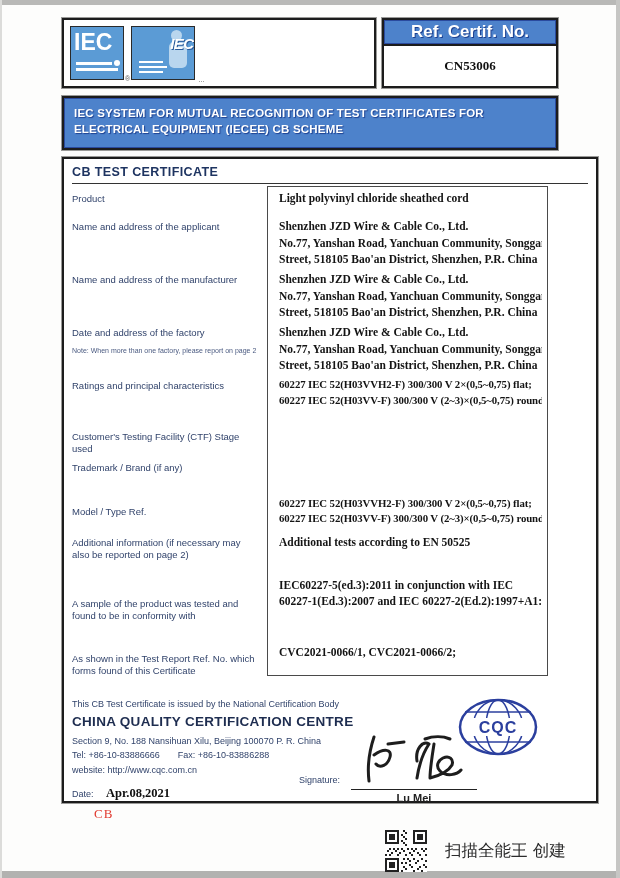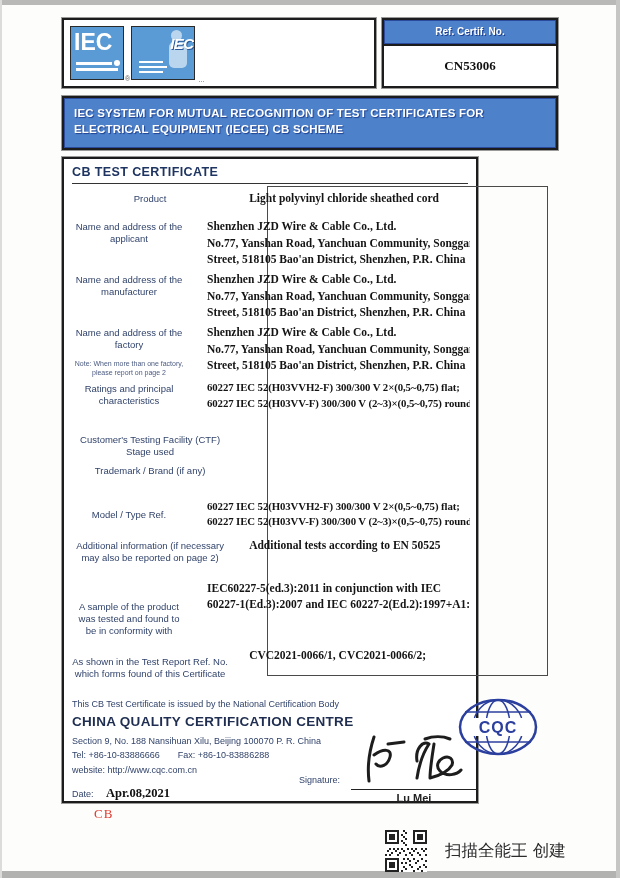--- a/index.html
+++ b/index.html
@@ -32,37 +32,37 @@
   .fig-body{position:absolute;top:15px;right:7px;width:18px;height:26px;border-radius:5px;background:#b9d6ee;z-index:1;}
   .iecee-bar{position:absolute;left:7px;height:2.5px;background:#fff;z-index:2;}
   .iecee-bar.b1{bottom:16px;width:24px;}
   .iecee-bar.b2{bottom:11px;width:28px;}
   .iecee-bar.b3{bottom:6px;width:24px;}
   .dots-mark{align-self:flex-end;font-size:8px;color:#666;margin:0 0 2px 3px;}
 
   .ref-box{position:absolute;left:382px;top:18px;width:176px;height:70px;border:2px solid #1c1c1c;
     outline:1px solid #9a9a98;background:#fff;box-sizing:border-box;}
   .ref-head{height:24px;background:#4d82cb;border-bottom:2px solid #1c1c1c;color:#fff;font-weight:bold;
-    font-size:10px;text-align:center;line-height:24px;text-shadow:1px 1px 0 #1c3f8f;box-shadow:inset 0 0 0 1px #2a4a9e;}
+    font-size:17px;text-align:center;line-height:24px;text-shadow:1px 1px 0 #1c3f8f;box-shadow:inset 0 0 0 1px #2a4a9e;}
   .ref-val{height:40px;display:flex;align-items:center;justify-content:center;
     font-family:"Liberation Serif",serif;font-weight:bold;font-size:13px;color:#111;}
 
   .banner{position:absolute;left:62px;top:96px;width:496px;height:54px;background:#4d82cb;
     border:2px solid #1c1c1c;outline:1px solid #9a9a98;box-sizing:border-box;
     box-shadow:inset 0 0 0 1px #2a4a9e;padding:7px 10px;color:#fff;font-weight:bold;
     font-size:11.5px;line-height:1.4;text-shadow:1px 1px 1px #1c3f8f;letter-spacing:.2px;}
 
-  .main-box{position:absolute;left:62px;top:157px;width:416px;height:646px;border:2px solid #1c1c1c;
+  .main-box{position:absolute;left:62px;top:157px;width:536px;height:646px;border:2px solid #1c1c1c;
     outline:1px solid #9a9a98;background:#fff;box-sizing:border-box;}
   .cert-title{margin:6px 8px 0 8px;font-size:12.5px;font-weight:bold;color:#1e3461;
     letter-spacing:.4px;padding-bottom:4px;border-bottom:1.5px solid #333;}
   .values-frame{position:absolute;left:203px;top:27px;width:281px;height:490px;border:1.5px solid #4a4a4a;box-sizing:border-box;}
   .rows{position:absolute;left:0;top:28px;width:100%;}
   .row{display:flex;}
-  .row .lbl{width:196px;padding:6px 2px 0 8px;box-sizing:border-box;font-size:9.5px;color:#31436b;line-height:1.3;text-align:center;}
+  .row .lbl{width:196px;padding:6px 2px 0 8px;box-sizing:border-box;font-size:9.5px;color:#31436b;line-height:1.3;}
   .row .note{margin-top:7px;font-size:7px;color:#4a5a80;}
   .row .val{width:281px;box-sizing:border-box;padding:3px 6px 0 12px;margin-left:7px;
     font-family:"Liberation Serif",serif;font-weight:bold;font-size:11.5px;color:#141414;line-height:1.45;}
   .row .val .line{white-space:nowrap;overflow:hidden;}
   .row.dense .val{font-size:10.8px;letter-spacing:-0.1px;}
   .h28{min-height:28px}.h48{min-height:48px}.h53{min-height:53px}.h51{min-height:51px}
   .h37{min-height:37px}.h24{min-height:24px}.h38{min-height:38px}.h43{min-height:43px}
   .h67{min-height:67px}.h57{min-height:57px}
   .row .lbl.lp13{padding-top:13px;}
   .row .lbl.lp24{padding-top:24px;}
@@ -147,21 +147,21 @@
     <div class="row h48">
       <div class="lbl">Name and address of the manufacturer</div>
       <div class="val">
         <div class="line">Shenzhen JZD Wire &amp; Cable Co., Ltd.</div>
         <div class="line">No.77, Yanshan Road, Yanchuan   Community, Songgang</div>
         <div class="line">Street, 518105 Bao'an District, Shenzhen, P.R. China</div>
       </div>
     </div>
     <div class="row h53">
       <div class="lbl">
-        <div>Name and address of the factory</div>
+        <div>Date and address of the factory</div>
         <div class="note">Note: When more than one factory, please report on page 2</div>
       </div>
       <div class="val">
         <div class="line">Shenzhen JZD Wire &amp; Cable Co., Ltd.</div>
         <div class="line">No.77, Yanshan Road, Yanchuan   Community, Songgang</div>
         <div class="line">Street, 518105 Bao'an District, Shenzhen, P.R. China</div>
       </div>
     </div>
     <div class="row h51 dense">
       <div class="lbl">Ratings and principal characteristics</div>

